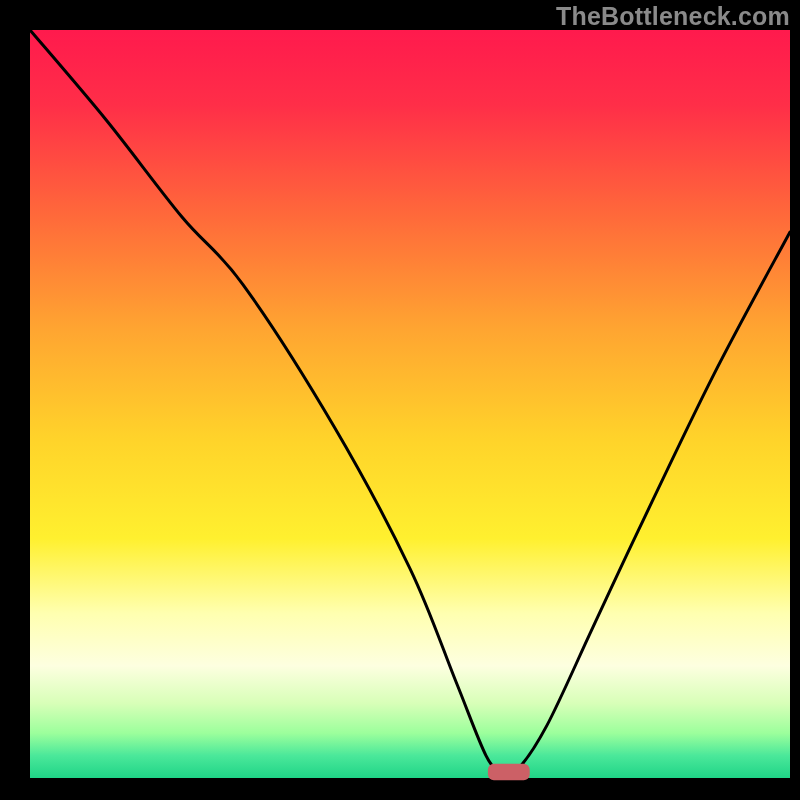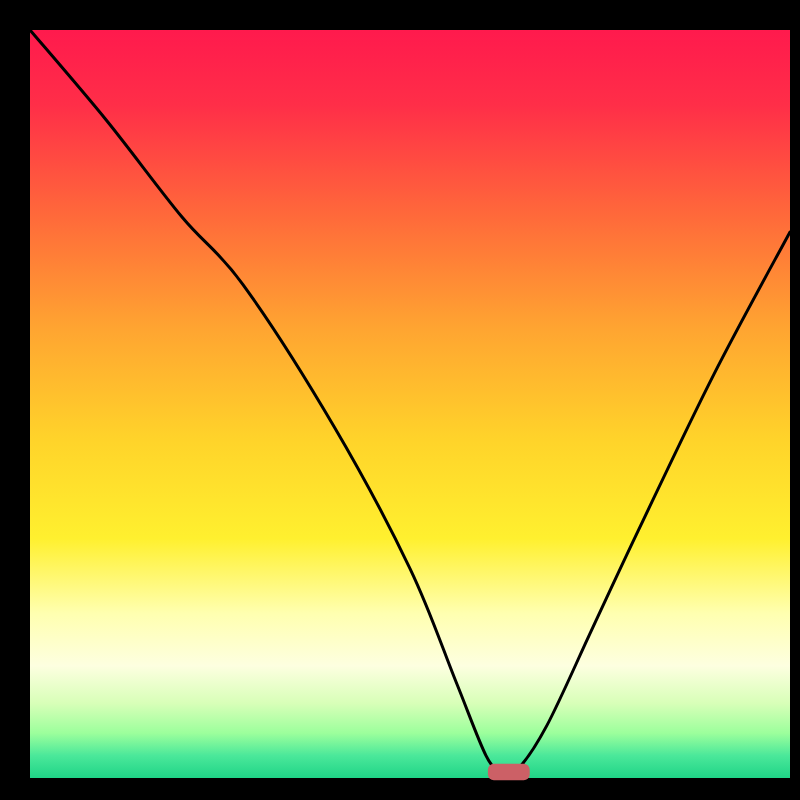--- a/index.html
+++ b/index.html
@@ -28,20 +28,21 @@
     z-index: 5;
   }
   svg {
     display: block;
   }
 </style>
 </head>
 <body>
 
 <div class="outer">
+  <div class="watermark">TheBottleneck.com</div>
 
   <svg id="chart-svg" width="800" height="800">
     <defs>
       <linearGradient id="bg-grad" x1="0" y1="0" x2="0" y2="1">
           <stop offset="0%" stop-color="#ff1a4d"></stop>
           <stop offset="10%" stop-color="#ff2e48"></stop>
           <stop offset="25%" stop-color="#ff6a3a"></stop>
           <stop offset="40%" stop-color="#ffa531"></stop>
           <stop offset="55.00000000000001%" stop-color="#ffd42a"></stop>
           <stop offset="68%" stop-color="#fff02f"></stop>

